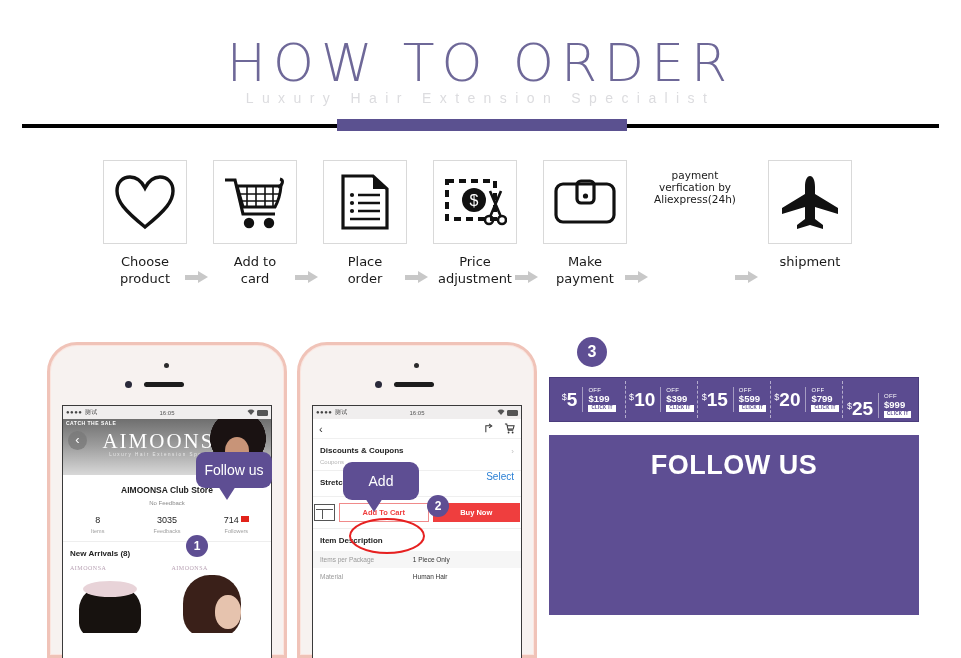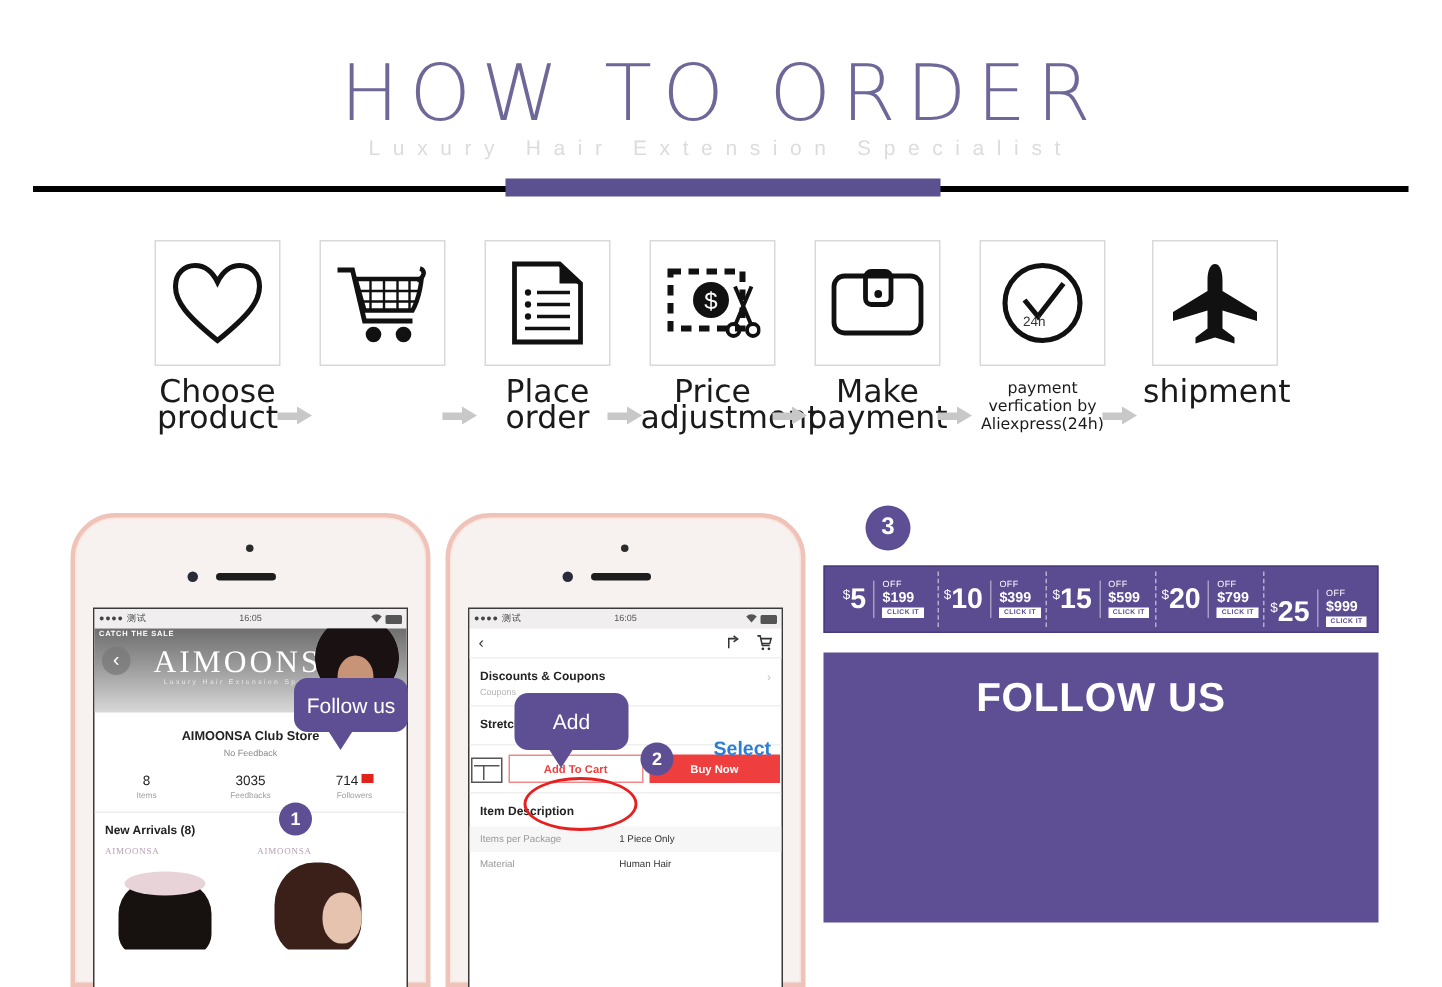--- a/index.html
+++ b/index.html
@@ -46,21 +46,21 @@
   .step { position: absolute; top: 0; width: 96px; text-align: center; }
   .step-box {
     width: 84px; height: 84px; margin: 0 auto;
     border: 1px solid #d9d9d9;
     background: #fff;
     display: flex; align-items: center; justify-content: center;
     position: relative;
   }
   .step-label {
     margin-top: 9px;
-    font-size: 21px; line-height: 17px; color: #1a1a1a;
+    font-size: 13px; line-height: 17px; color: #1a1a1a;
     font-family: "DejaVu Sans", sans-serif;
   }
   .step-label.small { font-size: 10.5px; line-height: 12px; }
   .arrow {
     position: absolute; top: 112px; width: 24px; height: 11px;
   }
   .arrow::before {
     content: ""; position: absolute; left: 0; top: 3px;
     width: 14px; height: 5px; background: #c8c8c8;
   }
@@ -165,22 +165,22 @@
   .prod-b-face { position: absolute; bottom: 8px; left: 32px; width: 26px; height: 34px; border-radius: 48%; background: #e6c3ae; }
 
   
   .p2-nav { height: 20px; display: flex; align-items: center; justify-content: space-between; padding: 0 6px; background: #fff; border-bottom: 1px solid #f0f0f0; }
   .p2-back { font-size: 11px; color: #333; }
   .p2-icons { display: flex; gap: 9px; font-size: 10px; color: #333; }
   .p2-row { padding: 7px 7px 5px 7px; border-bottom: 1px solid #efefef; position: relative; }
   .p2-row-title { font-size: 8px; font-weight: bold; color: #222; }
   .p2-row-sub { font-size: 6px; color: #b5b5b5; margin-top: 4px; }
   .p2-chev { position: absolute; right: 7px; top: 8px; font-size: 8px; color: #c0c0c0; }
-  .p2-select { position: absolute; right: 7px; top: 20px; font-size: 13px; color: #2a7fd4; font-weight: bold; }
-  .p2-cart-bar { display: flex; align-items: flex-end; gap: 4px; padding: 6px 1px; border-bottom: 1px solid #eee; }
+  .p2-select { position: absolute; right: 7px; top: 0; font-size: 10px; color: #2a7fd4; }
+  .p2-cart-bar { display: flex; align-items: center; gap: 4px; padding: 6px 1px; border-bottom: 1px solid #eee; }
   .p2-store-ico { width: 21px; height: 17px; border: 1px solid #555; position: relative; flex: 0 0 auto; }
   .p2-store-ico::before { content:""; position:absolute; left:1px; right:1px; top:4px; height:1px; background:#555; }
   .p2-store-ico::after { content:""; position:absolute; left:7px; top:4px; bottom:1px; width:1px; background:#555; }
   .btn-atc { flex: 1; height: 19px; border: 1px solid #f08a8a; color: #ef3f3f; font-size: 7.5px; font-weight: bold; display: flex; align-items: center; justify-content: center; background: #fff; }
   .btn-buy { flex: 1; height: 19px; background: #ef3e3e; color: #fff; font-size: 7.5px; font-weight: bold; display: flex; align-items: center; justify-content: center; }
   .red-circle { position: absolute; border: 2px solid #e62020; border-radius: 50%; pointer-events: none; }
   .p2-desc-title { font-size: 8px; font-weight: bold; color: #222; padding: 7px 0 6px 7px; }
   .p2-dl { display: flex; font-size: 6.5px; }
   .p2-dl div:first-child { width: 48%; color: #999; padding: 5px 0 5px 7px; }
   .p2-dl div:last-child { color: #333; padding: 5px 0; }
@@ -280,20 +280,24 @@
       <svg width="64" height="56" viewBox="0 0 64 56">
         <path d="M2 6 H12 L20 40 H52" fill="none" stroke="#111" stroke-width="3.2"></path>
         <path d="M14 12 H58 C58 12 57 24 52 33 H20 Z" fill="none" stroke="#111" stroke-width="3"></path>
         <path d="M14 20 H57 M16 27 H54" stroke="#111" stroke-width="1.6"></path>
         <path d="M24 12 V33 M33 12 V33 M42 12 V33 M50 12 V33" stroke="#111" stroke-width="1.6"></path>
         <path d="M55 13 C60 11 61 6 57 5" fill="none" stroke="#111" stroke-width="3"></path>
         <circle cx="26" cy="49" r="5.2" fill="#111"></circle>
         <circle cx="46" cy="49" r="5.2" fill="#111"></circle>
       </svg>
     </div>
+    <div class="step-label">
+      <div>Add to</div>
+      <div>card</div>
+    </div>
   </div>
   <div class="arrow" style="left:295px;"></div>
 
   <div class="step" style="left:317px;">
     <div class="step-box">
       <svg width="52" height="58" viewBox="0 0 52 58">
         <path d="M4 3 H34 L48 16 V55 H4 Z" fill="none" stroke="#111" stroke-width="3.2"></path>
         <path d="M34 3 V16 H48" fill="#111"></path>
         <circle cx="13" cy="22" r="2.1" fill="#111"></circle>
         <circle cx="13" cy="30" r="2.1" fill="#111"></circle>
@@ -335,27 +339,20 @@
       </svg>
     </div>
     <div class="step-label">
       <div>Make</div>
       <div>payment</div>
     </div>
   </div>
   <div class="arrow" style="left:625px;"></div>
 
   <div class="step" style="left:647px;">
-    <div class="step-box">
-      <svg width="58" height="58" viewBox="0 0 58 58">
-        <circle cx="29" cy="29" r="25" fill="none" stroke="#111" stroke-width="3.4"></circle>
-        <path d="M17 27 L26 38 L43 16" fill="none" stroke="#111" stroke-width="3.4"></path>
-        <text x="16" y="44" font-size="9" fill="#333" font-family="Liberation Sans">24h</text>
-      </svg>
-    </div>
     <div class="step-label small">
       <div>payment</div>
       <div>verfication by</div>
       <div>Aliexpress(24h)</div>
     </div>
   </div>
   <div class="arrow" style="left:735px;"></div>
 
   <div class="step" style="left:762px;">
     <div class="step-box">

